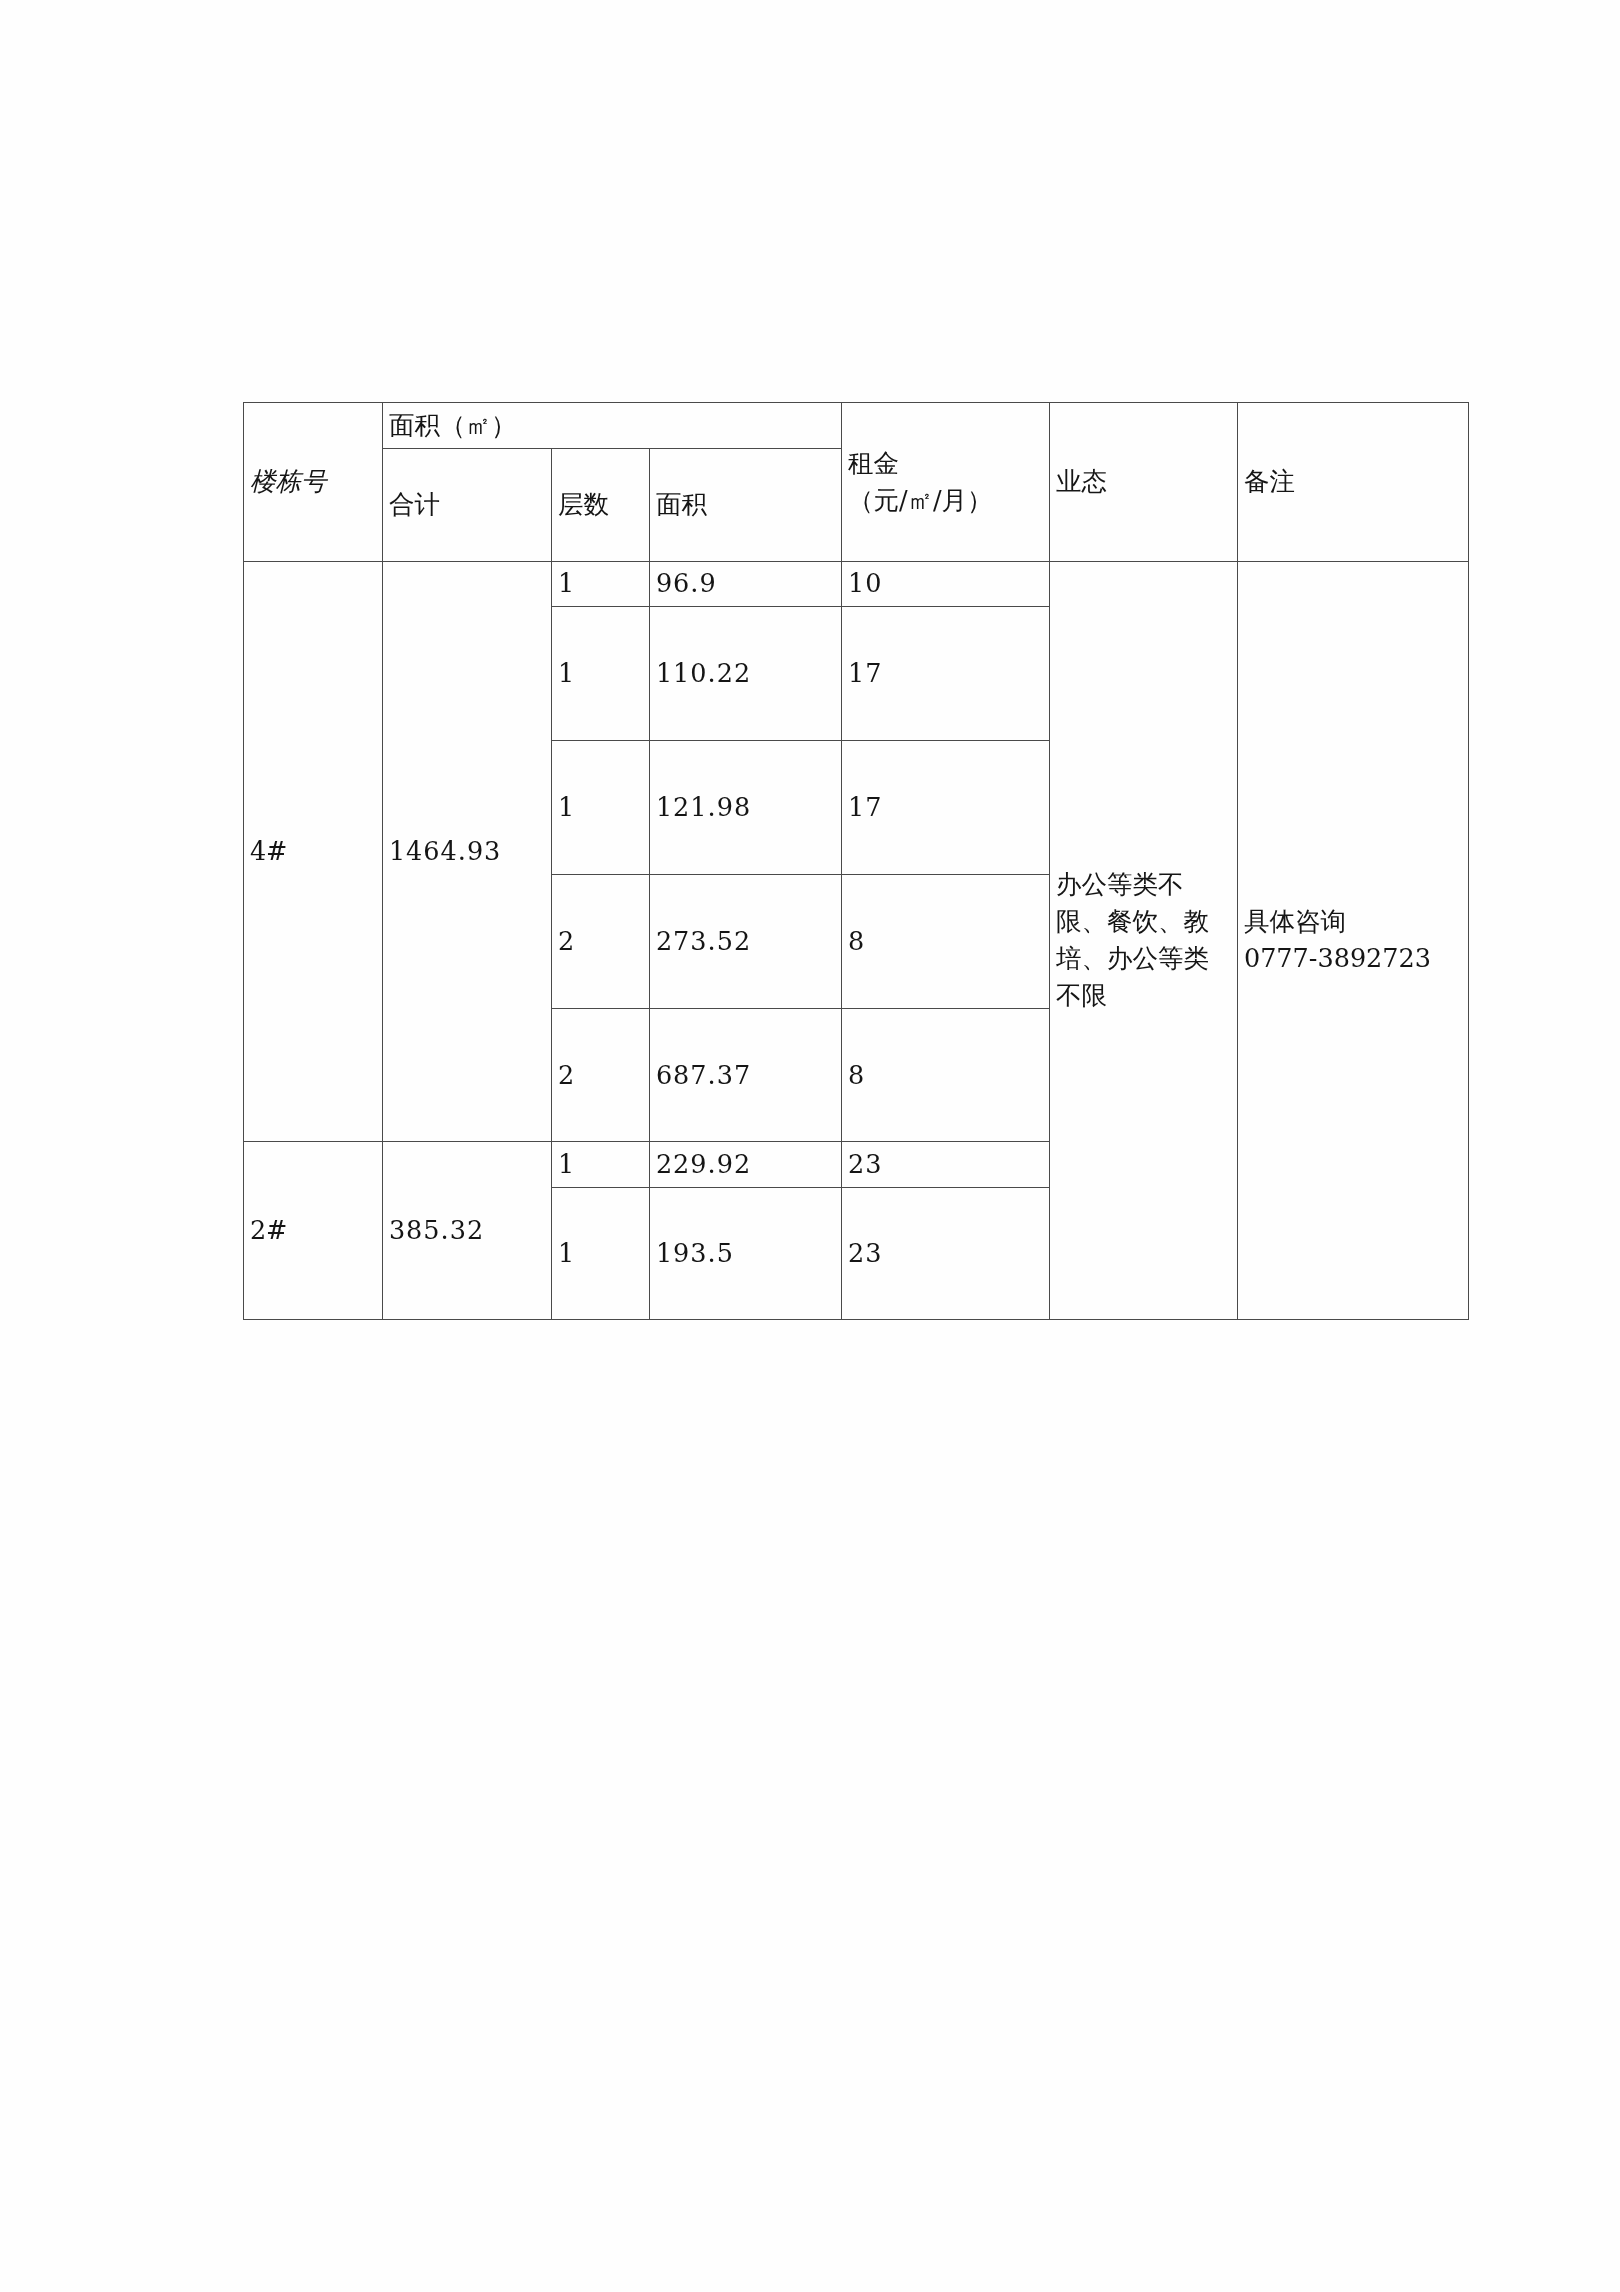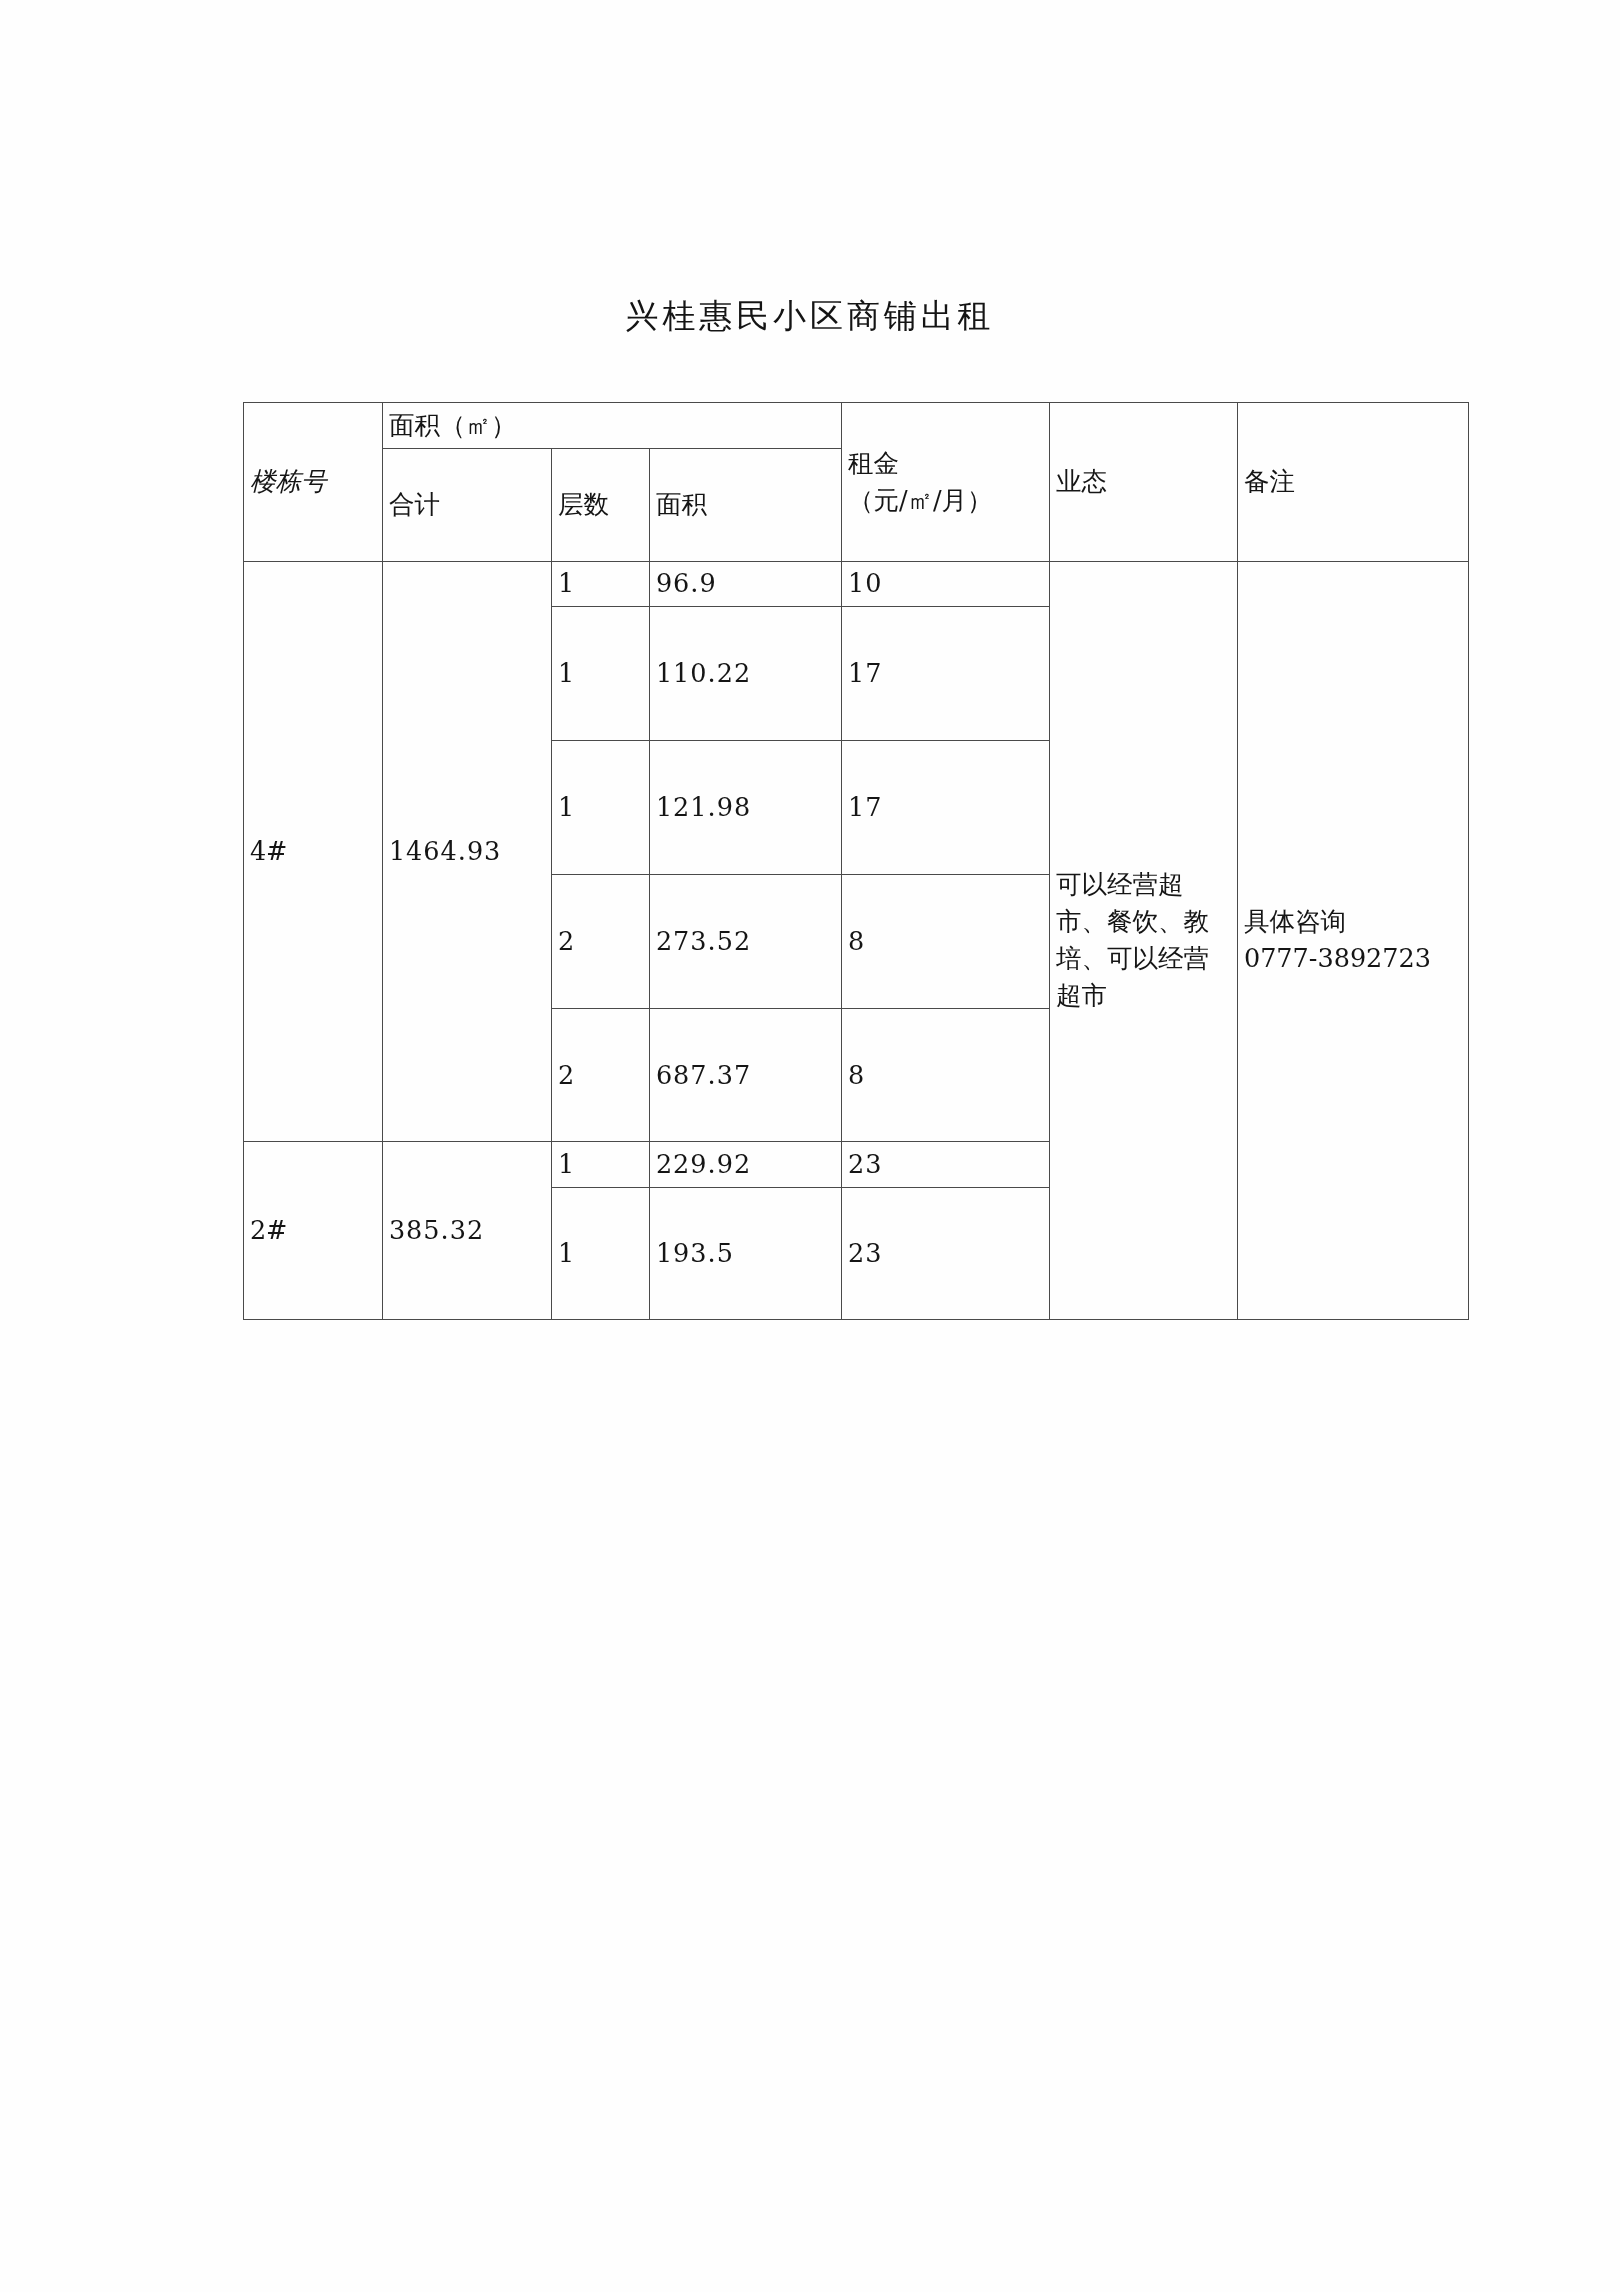--- a/index.html
+++ b/index.html
@@ -87,21 +87,20 @@
     font-size: 24.5px;
   }
   .remark-line { display: block; }
   .area-head-line { display: block; }
 </style>
 </head>
 <body>
 
 <div class="page">
 
-  <div class="doc-title">兴桂惠民小区商铺出租</div>
 
   <div class="table-wrap">
     <table class="rent-table">
       <colgroup>
         <col class="col-building">
         <col class="col-total">
         <col class="col-floor">
         <col class="col-area">
         <col class="col-rent">
         <col class="col-type">
@@ -123,21 +122,21 @@
           <td class="hdr-sub">层数</td>
           <td class="hdr-sub">面积</td>
         </tr>
 
         <tr>
           <td class="row-body" rowspan="5">4#</td>
           <td rowspan="5" class="cell-num">1464.93</td>
           <td class="cell-num">1</td>
           <td class="cell-num">96.9</td>
           <td class="cell-num">10</td>
-          <td class="cell-type" rowspan="7">可以经营超市、餐饮、教培、可以经营超市</td>
+          <td class="cell-type" rowspan="7">办公等类不限、餐饮、教培、办公等类不限</td>
           <td class="cell-remark" rowspan="7">
             <span class="remark-line">具体咨询</span>
             <span class="remark-line">0777-3892723</span>
           </td>
         </tr>
         <tr>
           <td class="row-body cell-num">1</td>
           <td class="cell-num">110.22</td>
           <td class="cell-num">17</td>
         </tr>

